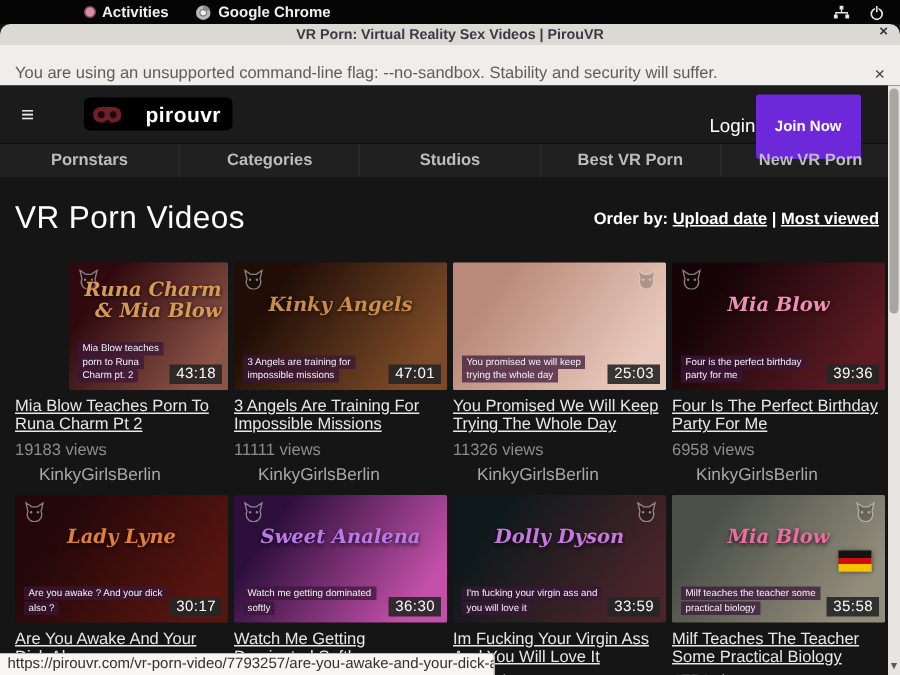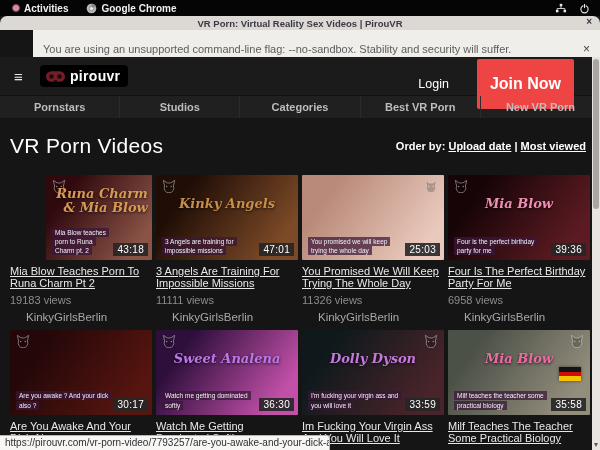--- a/index.html
+++ b/index.html
@@ -1,55 +1,55 @@
 <!DOCTYPE html>
 <html><head>
 <meta charset="utf-8">
 <style>
   * { margin:0; padding:0; box-sizing:border-box; }
   html,body { width:600px; height:450px; overflow:hidden; background:#151515;
               font-family:"Liberation Sans", sans-serif; position:relative; }
 
   
   .taskbar { position:absolute; top:0; left:0; right:0; height:16px; background:#050505;
-             color:#f0f0f0; font-size:10px; font-weight:bold; display:flex; align-items:center; }
+             color:#f0f0f0; font-size:10px; font-weight:bold; display:flex; align-items:center;padding-left:44px; }
   .tb-item { display:inline-flex; align-items:center; gap:4px; margin-left:18px; }
   .dot { width:8px; height:8px; border-radius:50%; background:#d98ba2; border:1px solid #8c4a5e; display:inline-block; }
   .tb-clock { position:absolute; left:0; right:0; text-align:center; }
   .tb-right { margin-left:auto; display:flex; align-items:center; gap:12px; padding-right:10px; position:relative; }
 
   
   .titlebar { position:absolute; top:16px; left:0; right:0; height:14px; background:#dcd8d3;
               border-radius:7px 7px 0 0; color:#3c3844; font-size:9.5px; font-weight:bold;
               display:flex; align-items:center; justify-content:center; }
   .titlebar .close { position:absolute; right:8px; top:0; font-size:10px; color:#3c3844; cursor:default; }
 
   
   .warnbar { position:absolute; top:30px; left:0; right:0; height:39px; background:#f0eeea;
              border-bottom:1px solid #d8d5d0; color:#5d5d5d; font-size:11px;
-             display:flex; align-items:center; padding:12px 10px;margin-left:33px; }
+             display:flex; align-items:center; padding:12px 10px; }
   .warnbar .close { margin-left:auto; color:#444; font-size:12px; }
 
   
   .site { position:absolute; top:57px; left:0; right:0; bottom:0; background:#151515; }
 
   .header { height:38px; background:#1b1b1b; display:flex; align-items:center; padding:0 14px; }
   .burger { width:14px; color:#e8e8e8; font-size:15px; line-height:1; }
-  .logo { margin-left:12px; background:#000; border-radius:4px; padding:3px 8px 3px 6px;
-          display:flex; align-items:center; gap:5px; }
+  .logo { margin-left:28px; background:#000; border-radius:4px; padding:3px 8px 3px 6px;
+          display:flex; align-items:center; gap:16px; }
   .logo span { color:#fff; font-weight:bold; font-size:14px; letter-spacing:.3px; }
   .searchwrap { display:flex; margin-left:34px; }
   .searchwrap input { width:178px; height:24px; background:#2d2d2d; border:none; outline:none;
                       color:#ddd; font-size:11px; padding:0 8px; font-family:"Liberation Sans",sans-serif; }
   .searchwrap input::placeholder { color:#9a9a9a; }
   .searchbtn { width:34px; height:24px; background:#232323; border:none; display:flex;
                align-items:center; justify-content:center; }
-  .hdr-right { margin-left:auto; display:flex; align-items:center; gap:28px; padding-right:12px;margin-top:16px; }
+  .hdr-right { margin-left:auto; display:flex; align-items:center; gap:0; padding-right:12px;margin-top:16px; }
   .login { color:#fff; font-size:12.5px; text-decoration:none; }
-  .join { background:#ef4444; color:#fff; font-size:16px; font-weight:bold; border:none;
+  .join { background:#6d28d9; color:#fff; font-size:10px; font-weight:bold; border:none;
           padding:16px 13px; border-radius:2px; }
 
   .nav { height:23px; background:#202020; display:flex; border-top:1px solid #111; }
   .nav a { flex:1; display:flex; align-items:center; justify-content:center; color:#bdbdbd;
            font-size:11px; font-weight:bold; text-decoration:none; border-left:1px solid #2c2c2c; }
   .nav a:first-child { border-left:none; }
 
   .content { padding:0 10px; }
   .pagehead { margin-top:12px; height:32px; display:flex; align-items:center; }
   .pagehead h1 { color:#fff; font-size:21px; font-weight:400; letter-spacing:.3px; }
@@ -143,22 +143,22 @@
       <span>pirouvr</span>
     </span>
     <span class="hdr-right">
       <a href="#" class="login">Login</a>
       <button class="join">Join Now</button>
     </span>
   </div>
 
   <div class="nav">
     <a href="#">Pornstars</a>
+    <a href="#">Categories</a>
     <a href="#">Studios</a>
-    <a href="#">Categories</a>
     <a href="#">Best VR Porn</a>
     <a href="#">New VR Porn</a>
   </div>
 
   <div class="content">
     <div class="pagehead">
       <h1>VR Porn Videos</h1>
       <span class="orderby">
         <span>Order by:</span>
         <a href="#">Upload date</a>
@@ -235,20 +235,21 @@
     <div class="studio">KinkyGirlsBerlin</div>
   </div>
 
   <div class="card">
     <div class="thumb" style="background: linear-gradient(125deg, rgb(35, 7, 9) 20%, rgb(87, 21, 15) 85%);">
       <svg class="watermark" width="16" height="14" viewBox="0 0 18 16">
         <path d="M4 8 L2.5 1.5 L7 4.5 L11 4.5 L15.5 1.5 L14 8 A5.5 5.5 0 1 1 4 8 Z" fill="rgba(10,10,10,.35)" stroke="#cfcfcf" stroke-width="1"></path>
         <circle cx="6.4" cy="8.6" r="0.9" fill="#cfcfcf"></circle>
         <circle cx="11.6" cy="8.6" r="0.9" fill="#cfcfcf"></circle>
       </svg>
+      <span class="fancy" style="color: rgb(223, 128, 56);">Lady Lyne</span>
       <span class="caption"><span>Are you awake ? And your dick also ?</span></span>
 
       <span class="duration">30:17</span>
     </div>
     <div class="vtitle">Are You Awake And Your Dick Also</div>
     <div class="views">1975 views</div>
 
   </div>
 
   <div class="card">

